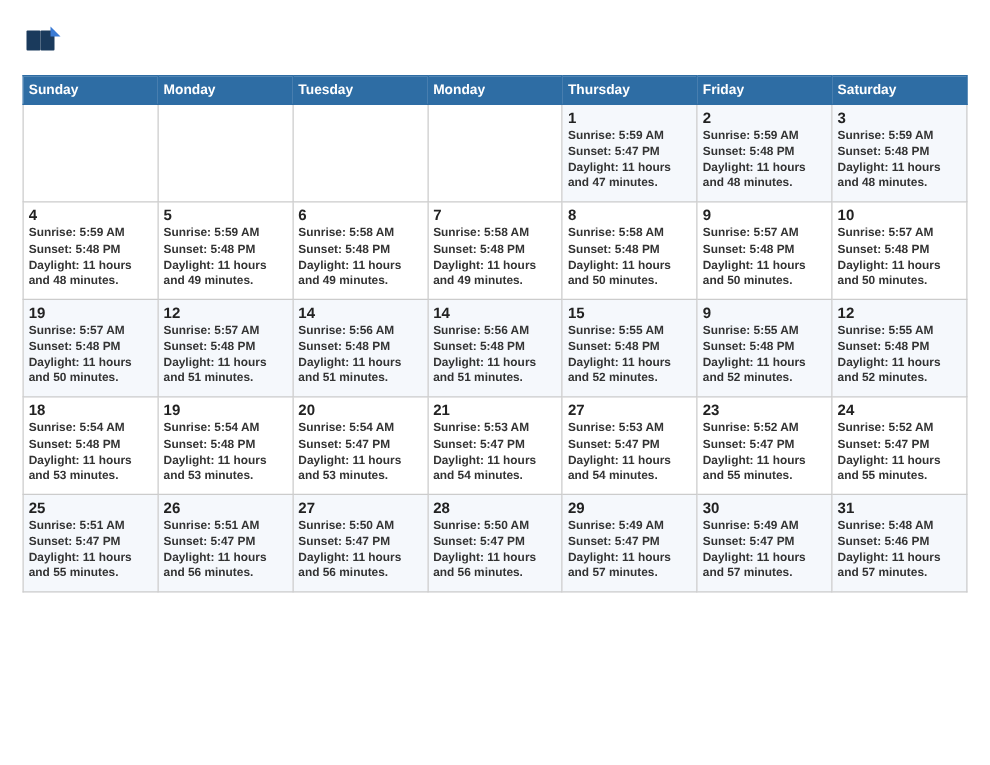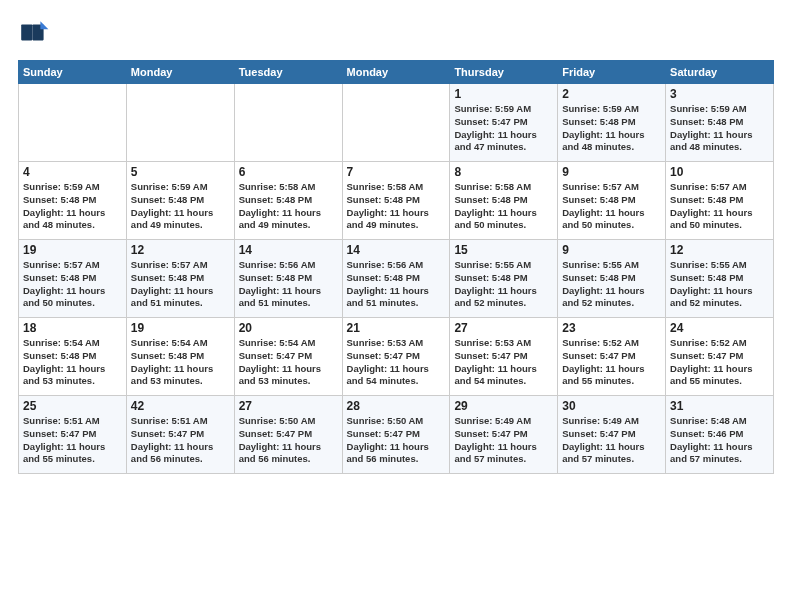--- a/index.html
+++ b/index.html
@@ -237,21 +237,21 @@
             <div class="day-num">24</div>
             <div class="day-info">Sunrise: 5:52 AM<br>Sunset: 5:47 PM<br>Daylight: 11 hours<br>and 55 minutes.</div>
           </td>
         </tr>
         <tr>
           <td>
             <div class="day-num">25</div>
             <div class="day-info">Sunrise: 5:51 AM<br>Sunset: 5:47 PM<br>Daylight: 11 hours<br>and 55 minutes.</div>
           </td>
           <td>
-            <div class="day-num">42</div>
+            <div class="day-num">26</div>
             <div class="day-info">Sunrise: 5:51 AM<br>Sunset: 5:47 PM<br>Daylight: 11 hours<br>and 56 minutes.</div>
           </td>
           <td>
             <div class="day-num">27</div>
             <div class="day-info">Sunrise: 5:50 AM<br>Sunset: 5:47 PM<br>Daylight: 11 hours<br>and 56 minutes.</div>
           </td>
           <td>
             <div class="day-num">28</div>
             <div class="day-info">Sunrise: 5:50 AM<br>Sunset: 5:47 PM<br>Daylight: 11 hours<br>and 56 minutes.</div>
           </td>

